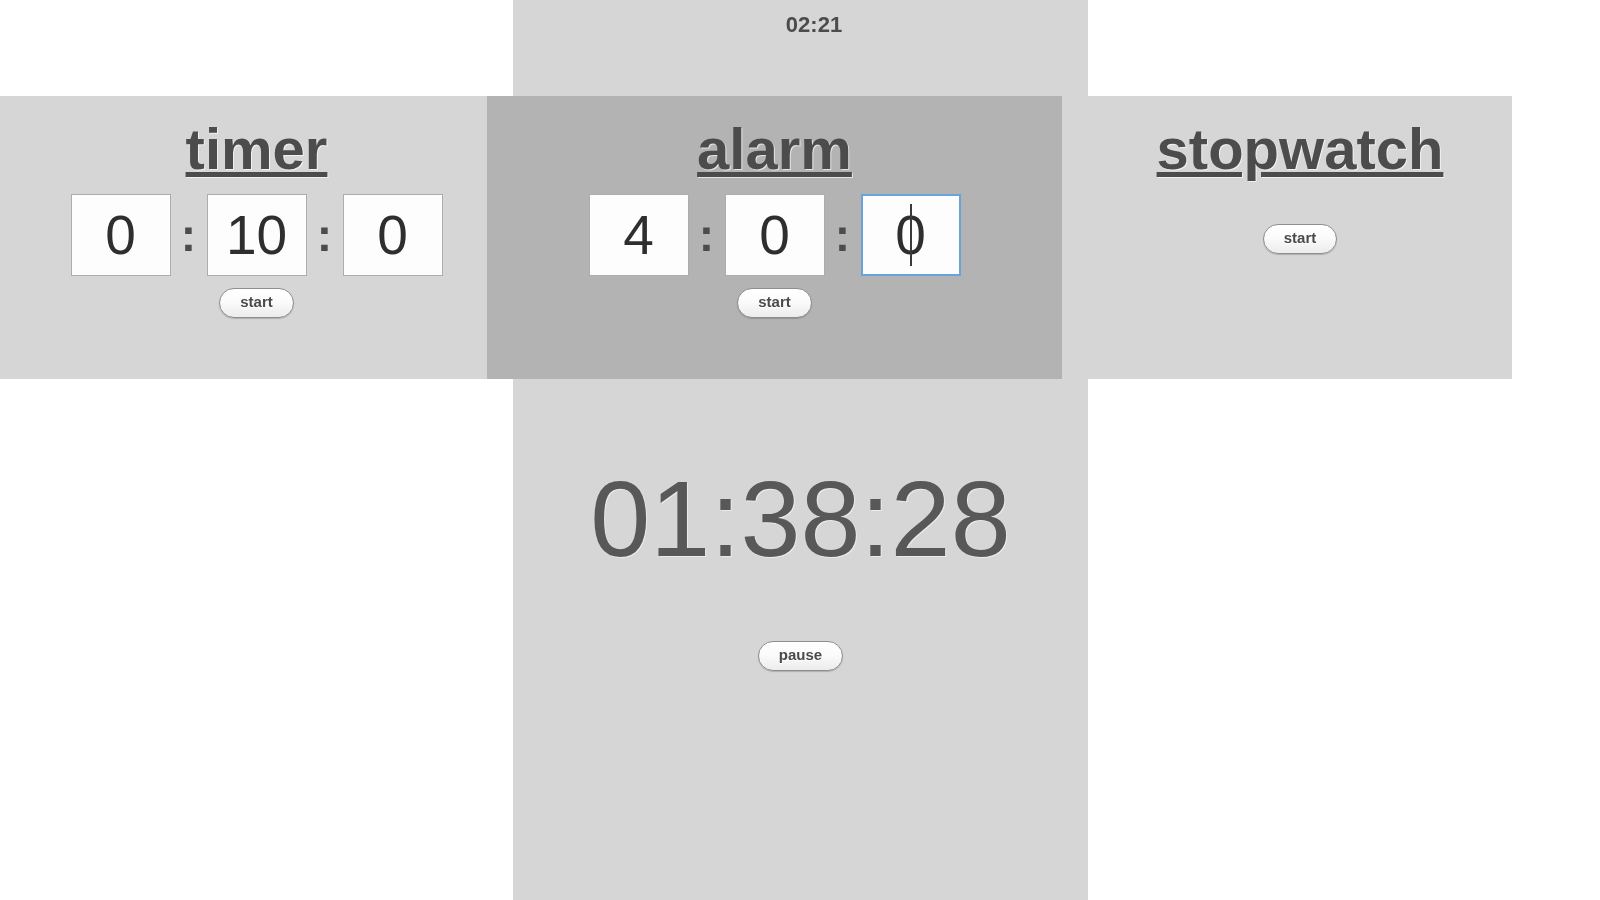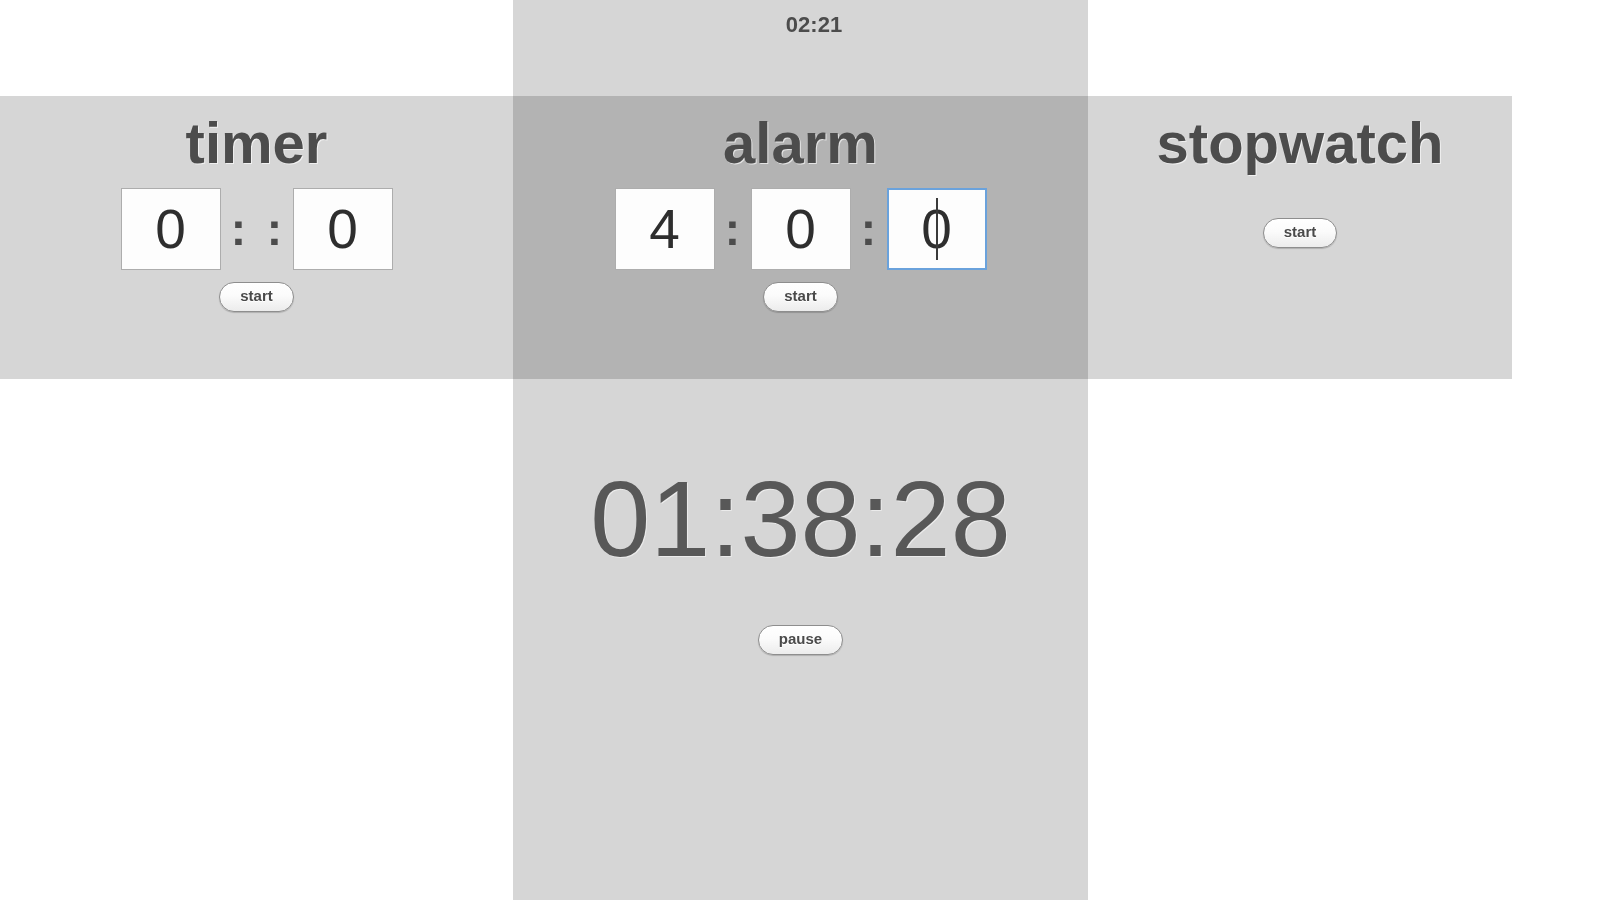--- a/index.html
+++ b/index.html
@@ -57,32 +57,33 @@
     z-index: 1;
   }
 
   .panel {
     position: absolute;
     top: 0;
     height: 283px;
   }
 
   .panel.timer     { left: 0px;    width: 513px;  background: #d6d6d6; }
-  .panel.alarm     { left: 513px;  width: 575px;  background: #b3b3b3; }
+  .panel.alarm     { left: 487px;  width: 575px;  background: #b3b3b3; }
   .panel.stopwatch { left: 1088px; width: 424px;  background: #d6d6d6; }
 
   .panel-title {
     margin: 0;
-    padding-top: 18px;
+    padding-top: 24px;
     text-align: center;
     font-size: 58px;
     line-height: 1.0;
     font-weight: bold;
     color: #4c4c4c;
     text-shadow: 1px 1px 0 rgba(255,255,255,0.65);
+    text-decoration: underline;
   }
 
   .inputs-row {
     display: flex;
     justify-content: center;
     align-items: center;
     margin-top: 16px;
     gap: 0px;
   }
 
@@ -172,21 +173,21 @@
     padding-top: 70px;
     font-size: 108px;
     line-height: 1.0;
     font-weight: normal;
     color: #585858;
     letter-spacing: 0px;
     text-shadow: 1px 1px 0 rgba(255,255,255,0.5);
   }
 
   .big-clock-btn-row {
-    margin-top: 52px;
+    margin-top: 68px;
     display: flex;
     justify-content: center;
   }
 </style>
 </head>
 <body>
 
 <div class="app">
 
   <div class="center-band"></div>
@@ -196,20 +197,23 @@
   <div class="panel-strip">
 
     <section class="panel timer">
       <h1 class="panel-title">timer</h1>
 
       <div class="inputs-row">
         <span class="input-wrap">
           <input class="time-input" type="text" value="0" style="">
         </span>
         <span class="colon">:</span>
+        <span class="input-wrap">
+          <input class="time-input" type="text" value="10" style="">
+        </span>
         <span class="colon">:</span>
         <span class="input-wrap">
           <input class="time-input" type="text" value="0" style="">
         </span>
       </div>
 
       <div class="btn-row">
         <button class="pill-btn">start</button>
       </div>
     </section>

